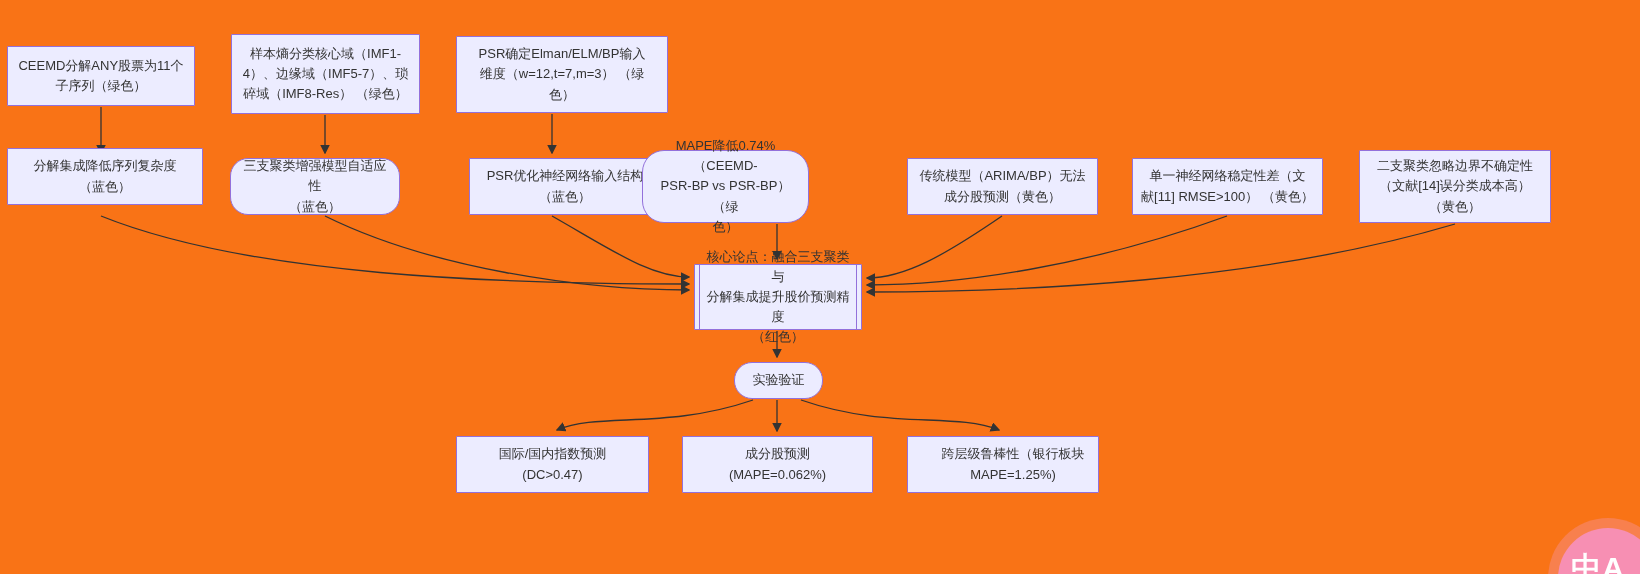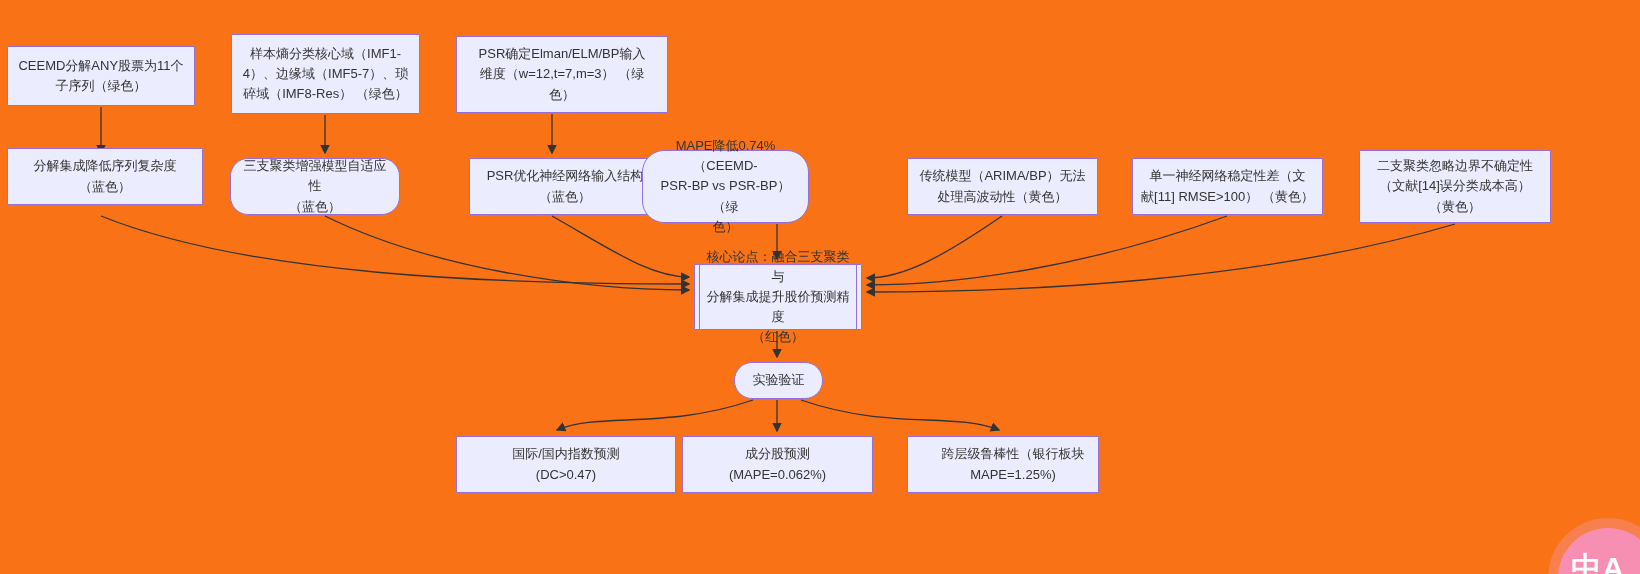--- a/index.html
+++ b/index.html
@@ -96,21 +96,21 @@
     <span>PSR优化神经网络输入结构
 （蓝色）</span>
   </div>
   <div class="node" style="left:642px;top:150px;width:167px;height:73px;border-radius:22px;">
     <span>MAPE降低0.74%（CEEMD-
 PSR-BP vs PSR-BP） （绿
 色）</span>
   </div>
   <div class="node" style="left:907px;top:158px;width:191px;height:57px;">
     <span>传统模型（ARIMA/BP）无法
-处理高波动性（黄色）</span>
+成分股预测（黄色）</span>
   </div>
   <div class="node" style="left:1132px;top:158px;width:191px;height:57px;">
     <span>单一神经网络稳定性差（文
 献[11] RMSE&gt;100） （黄色）</span>
   </div>
   <div class="node" style="left:1359px;top:150px;width:192px;height:73px;">
     <span>二支聚类忽略边界不确定性
 （文献[14]误分类成本高）
 （黄色）</span>
   </div>
@@ -118,21 +118,21 @@
   <div class="node core" style="left:694px;top:264px;width:168px;height:66px;justify-content:center;">
     <span>核心论点：融合三支聚类与
 分解集成提升股价预测精度
 （红色）</span>
   </div>
 
   <div class="node" style="left:734px;top:362px;width:89px;height:37px;border-radius:18px;">
     <span>实验验证</span>
   </div>
 
-  <div class="node" style="left:456px;top:436px;width:220px;height:57px;">
+  <div class="node" style="left:456px;top:436px;width:193px;height:57px;">
     <span>国际/国内指数预测
 (DC&gt;0.47)</span>
   </div>
   <div class="node" style="left:682px;top:436px;width:191px;height:57px;">
     <span>成分股预测
 (MAPE=0.062%)</span>
   </div>
   <div class="node" style="left:907px;top:436px;width:192px;height:57px;padding-left:28px;">
     <span>跨层级鲁棒性（银行板块
 MAPE=1.25%)</span>

